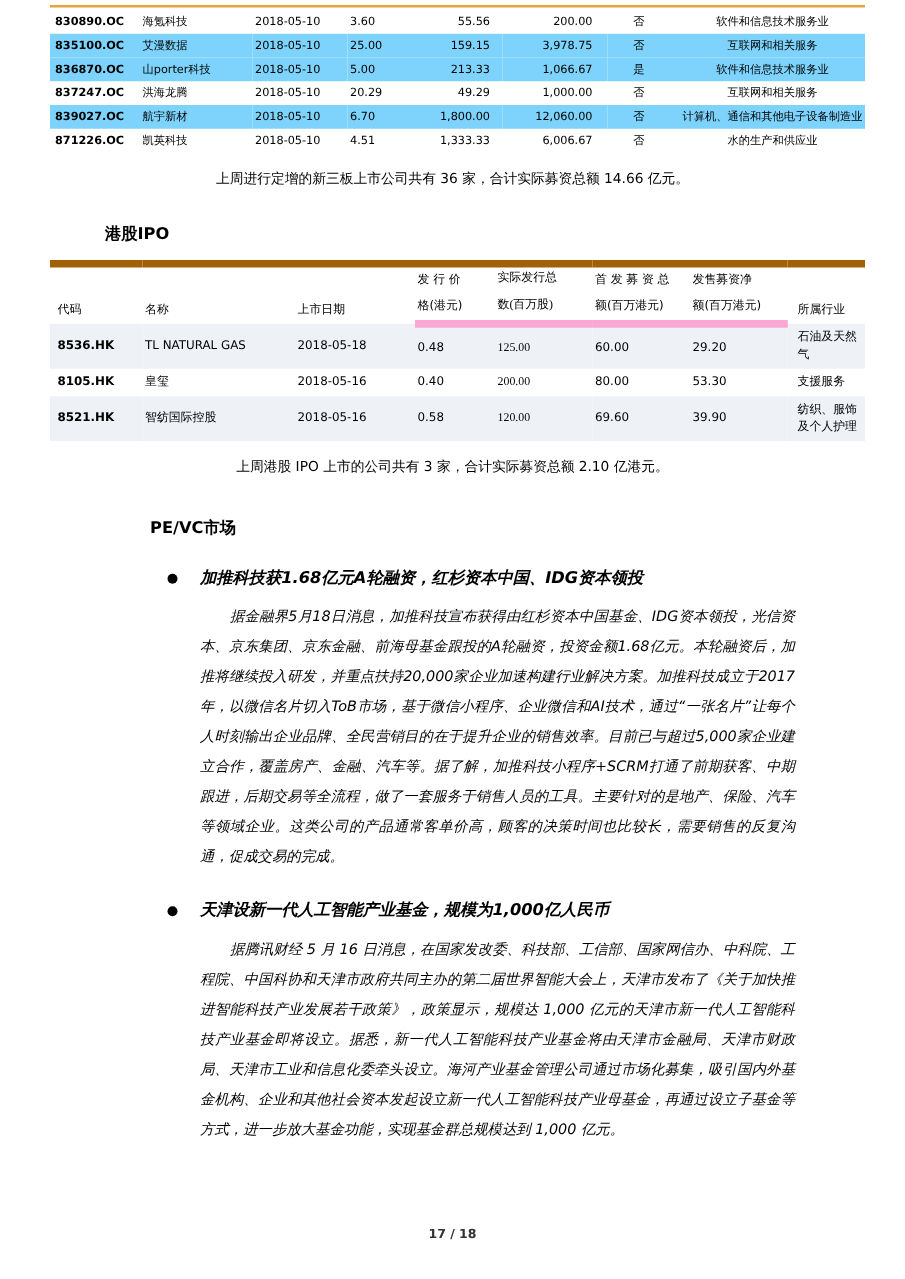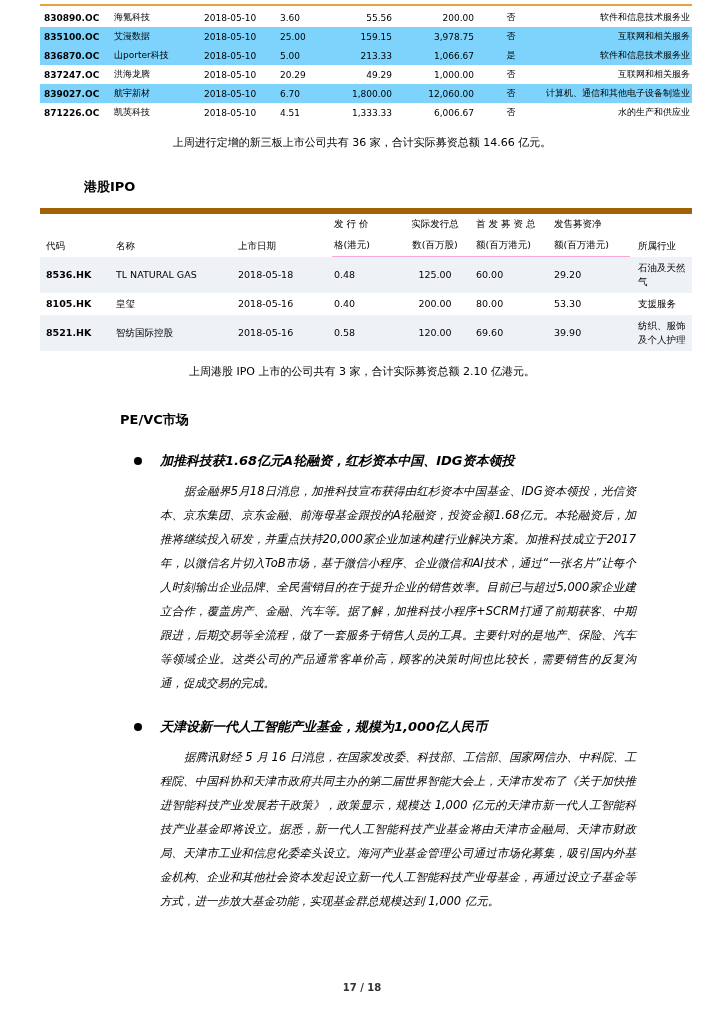--- a/index.html
+++ b/index.html
@@ -106,21 +106,21 @@
     white-space: nowrap;
   }
   .t-top tr.alt td { background: #7dd3fc; }
   .c-code   { width: 66px; font-weight: bold; padding-left: 4px !important; }
   .c-name   { width: 86px; }
   .c-date   { width: 72px; }
   .c-price  { width: 50px; text-align: left; }
   .c-vol    { width: 58px; text-align: right; padding-right: 10px !important; }
   .c-amt    { width: 70px; text-align: right; padding-right: 12px !important; }
   .c-flag   { width: 46px; text-align: center; }
-  .c-ind    { text-align: right; padding-left: 10px !important; }
+  .c-ind    { text-align: center; padding-left: 10px !important; }
 
   .note {
     font-family: "DejaVu Sans", sans-serif;
     font-size: 11px;
     text-align: center;
     margin-top: 12px;
     line-height: 18px;
   }
 
   
@@ -144,31 +144,31 @@
     margin-top: 12px;
     font-size: 9.5px;
   }
   .t-hk thead td {
     font-weight: normal;
     padding: 3px 2px 5px 2px;
     vertical-align: bottom;
     line-height: 13px;
   }
   .t-hk thead tr:first-child td { border-top: 6px solid #a16207; }
-  .t-hk thead tr:last-child td { border-bottom: 1px solid #f9a8d4; }
+  .t-hk thead tr:last-child td { border-bottom: 6px solid #f9a8d4; }
   .t-hk tbody td {
     padding: 4px 2px;
     line-height: 14px;
   }
   .t-hk tbody tr.alt td { background: #eef2f7; }
   .hk-code { width: 66px; font-weight: bold; padding-left: 6px !important; }
   .hk-name { width: 118px; }
   .hk-date { width: 92px; text-align: left; }
   .hk-issue { width: 60px; text-align: left; }
-  .hk-total { width: 74px; text-align: center; }
+  .hk-total { width: 74px; text-align: left; font-family: Liberation Serif, serif; }
   .hk-raise { width: 74px; text-align: left; }
   .hk-net   { width: 74px; text-align: left; }
   .hk-ind   { padding-left: 8px !important; }
 
   
   .bullet-item { margin-top: 22px; font-style: italic; }
   .bullet-head {
     font-family: "DejaVu Sans", sans-serif;
     font-size: 13px;
     font-weight: bold;

